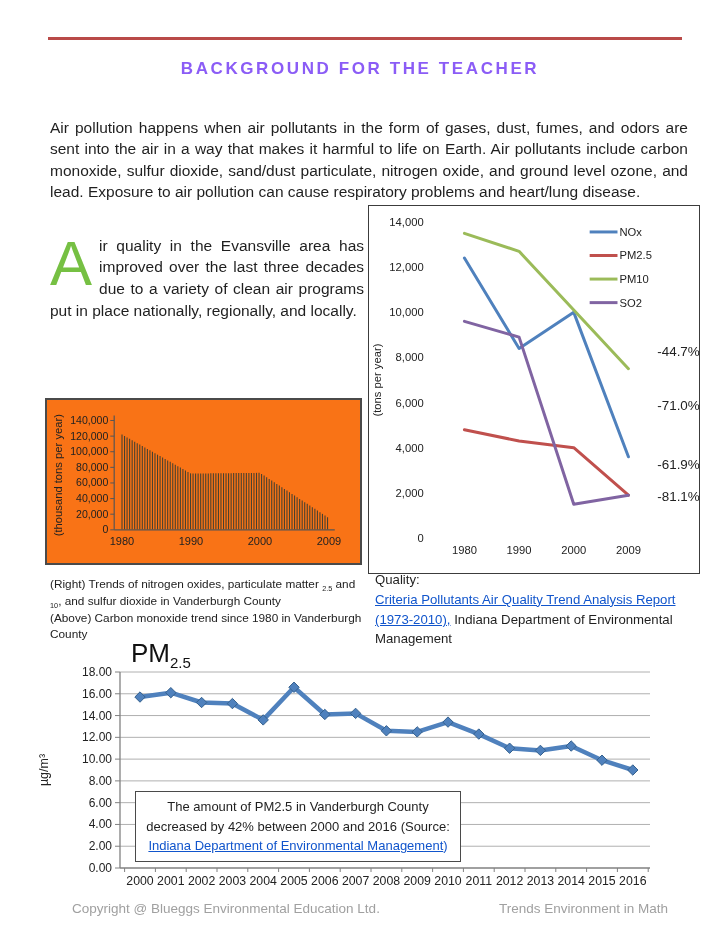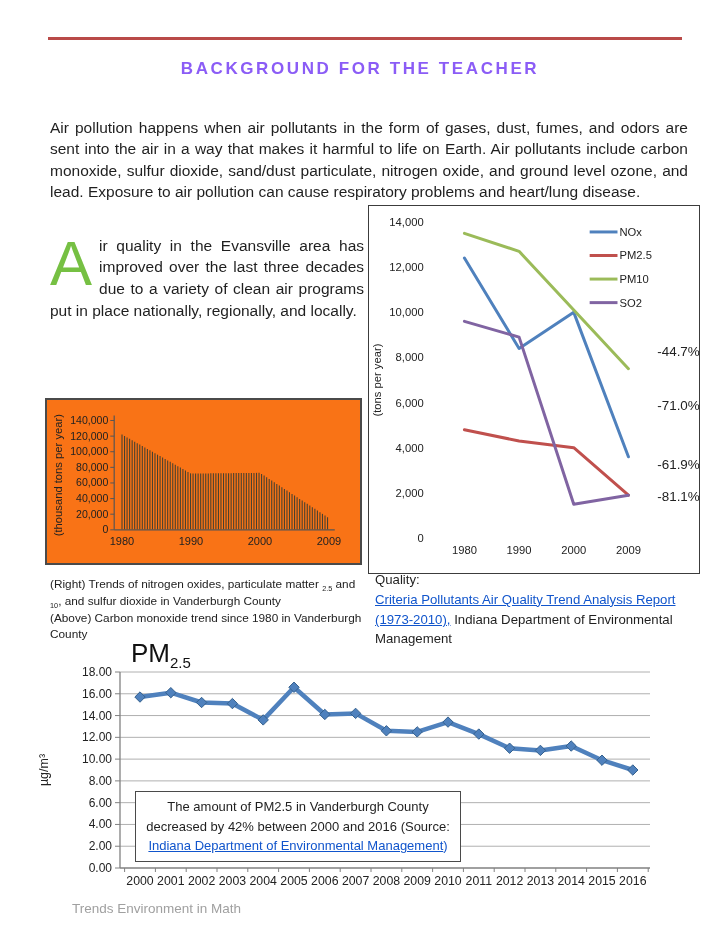--- a/index.html
+++ b/index.html
@@ -281,15 +281,16 @@
       <path d="M510.40000000000003 100.19999999999997 L515.6 105.39999999999998 L510.40000000000003 110.59999999999998 L505.20000000000005 105.39999999999998 Z" fill="#4F81BD" stroke="#35618E" stroke-width="1"></path>
       <path d="M541.2 95.84444444444443 L546.4000000000001 101.04444444444444 L541.2 106.24444444444444 L536 101.04444444444444 Z" fill="#4F81BD" stroke="#35618E" stroke-width="1"></path>
       <path d="M572 109.99999999999999 L577.2 115.19999999999999 L572 120.39999999999999 L566.8 115.19999999999999 Z" fill="#4F81BD" stroke="#35618E" stroke-width="1"></path>
       <path d="M602.8 119.8 L608 125 L602.8 130.2 L597.5999999999999 125 Z" fill="#4F81BD" stroke="#35618E" stroke-width="1"></path>
       <text x="18" y="125" font-size="12.5" text-anchor="middle" transform="rotate(-90 18 125)">µg/m³</text>
     </svg>
 
   <div class="annotation"><span>The amount of PM2.5 in Vanderburgh County decreased by 42% between 2000 and 2016 (Source: </span><a class="doc-link" href="#">Indiana Department of Environmental Management</a><span class="link-color">)</span></div>
 
   <div class="footer">
+    <span>Copyright @ Blueggs Environmental Education Ltd.</span>
     <span>Trends Environment in Math</span>
   </div>
 </div>
 
 </body></html>

